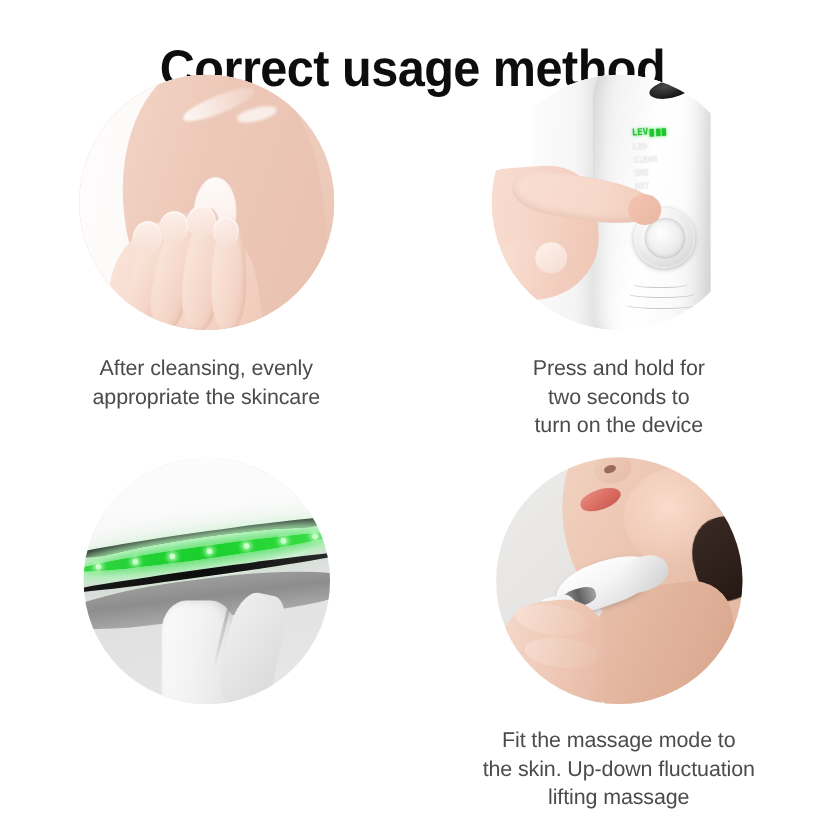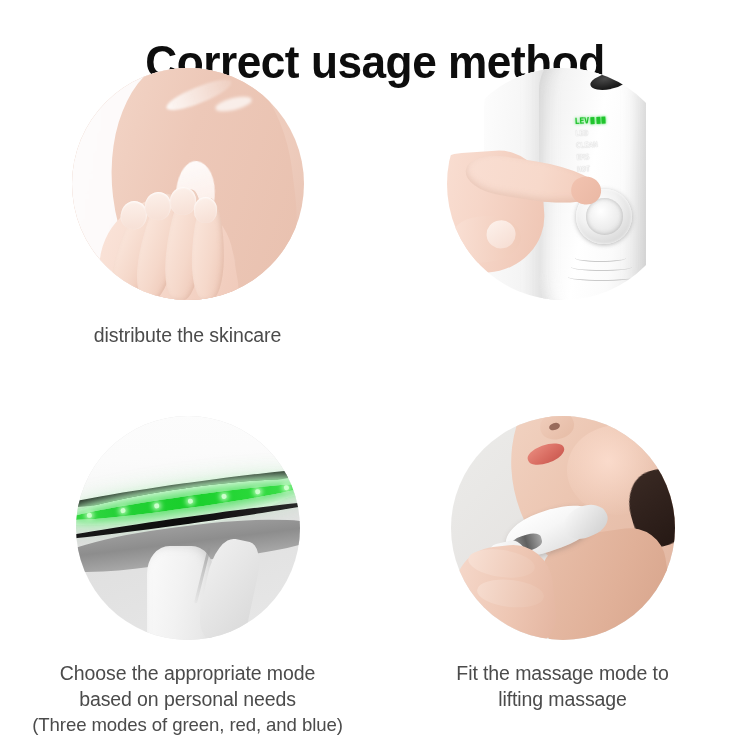--- a/index.html
+++ b/index.html
@@ -548,21 +548,22 @@
           <div class="finger p1-f2"></div>
           <div class="finger p1-f3"></div>
           <div class="finger p1-f4"></div>
           <div class="nail p1-n1"></div>
           <div class="nail p1-n2"></div>
           <div class="nail p1-n3"></div>
           <div class="nail p1-n4"></div>
         </div>
       </div>
       <div class="caption">
-        <span class="line">distribute the skincare</span>
+        <span class="line">After cleansing, evenly</span>
+        <span class="line">appropriate the skincare</span>
       </div>
     </div>
 
     <div class="step top">
       <div class="photo-wrap">
         <div class="photo">
           <div class="p2-bg"></div>
           <div class="p2-bodyleft"></div>
           <div class="p2-shadow-l"></div>
           <div class="p2-body"></div>
@@ -586,20 +587,25 @@
           <div class="p2-button"></div>
           <div class="p2-grille">
             <span></span>
               <span></span>
               <span></span>
           </div>
           <div class="p2-hand"></div>
           <div class="p2-pointer"></div>
           <div class="p2-thumb"></div>
         </div>
+      </div>
+      <div class="caption">
+        <span class="line">Press and hold for</span>
+        <span class="line">two seconds to</span>
+        <span class="line">turn on the device</span>
       </div>
     </div>
 
     <div class="step bottom">
       <div class="photo-wrap">
         <div class="photo">
           <div class="p3-bg"></div>
           <div class="p3-topbody"></div>
           <div class="p3-darkline"></div>
           <div class="p3-glow"></div>
@@ -612,25 +618,20 @@
               <i style="left:78%"></i>
               <i style="left:90%"></i>
           </div>
           <div class="p3-shadowline"></div>
           <div class="p3-greyband"></div>
           <div class="p3-handle"></div>
           <div class="p3-handle2"></div>
           <div class="p3-crease"></div>
         </div>
       </div>
-      <div class="caption">
-        <span class="line">Choose the appropriate mode</span>
-        <span class="line">based on personal needs</span>
-        <span class="line wide">(Three modes of green, red, and blue)</span>
-      </div>
     </div>
 
     <div class="step bottom">
       <div class="photo-wrap">
         <div class="photo">
           <div class="p4-bg"></div>
           <div class="p4-face"></div>
           <div class="p4-cheek"></div>
           <div class="p4-hair"></div>
           <div class="p4-nose"></div>
@@ -641,18 +642,19 @@
           <div class="p4-devhead"></div>
           <div class="p4-devring"></div>
           <div class="p4-devbody"></div>
           <div class="p4-hand"></div>
           <div class="p4-f1"></div>
           <div class="p4-f2"></div>
         </div>
       </div>
       <div class="caption">
         <span class="line">Fit the massage mode to</span>
+        <span class="line">the skin. Up-down fluctuation</span>
         <span class="line">lifting massage</span>
       </div>
     </div>
 
   </div>
 </div>
 
 </body></html>

